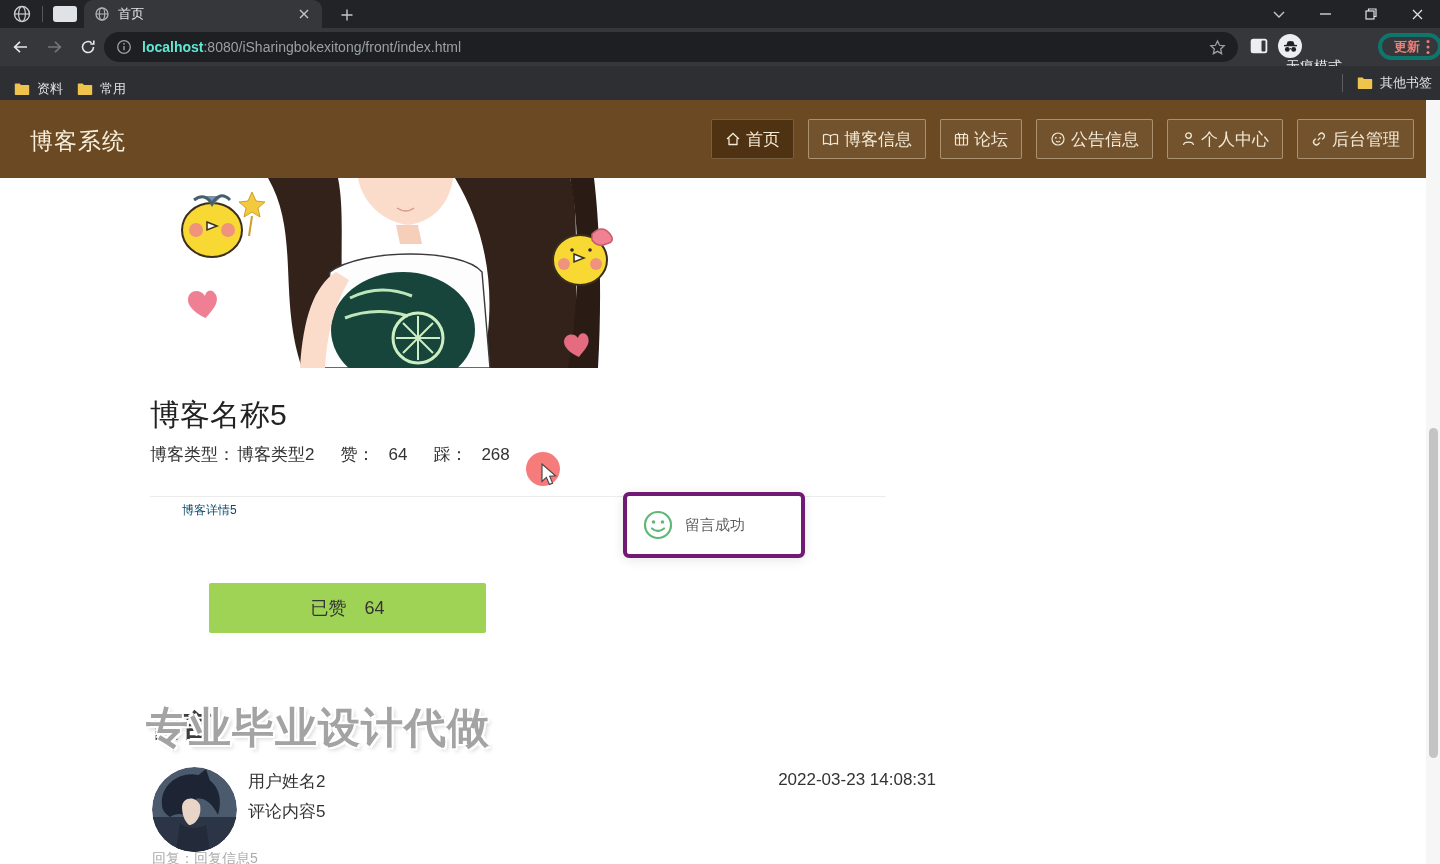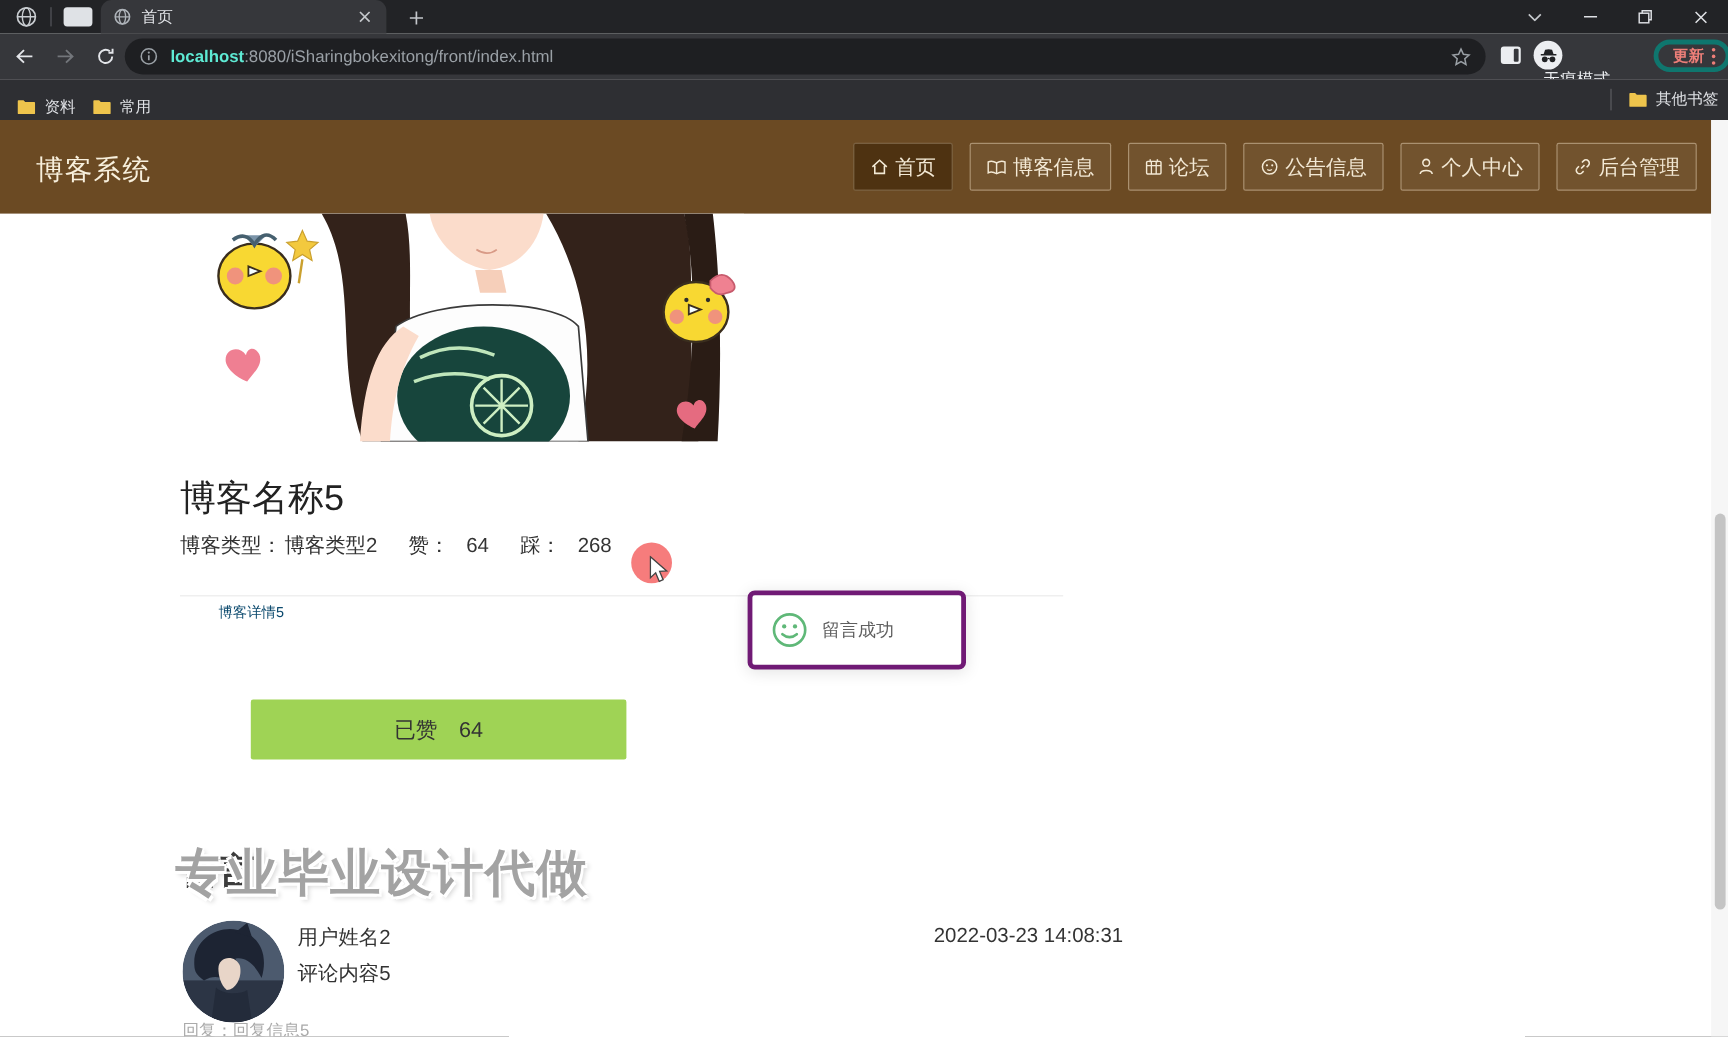--- a/index.html
+++ b/index.html
@@ -55,21 +55,21 @@
   .hero { position:absolute; left:150px; top:78px; width:470px; height:190px; }
 
   .blog-title { position:absolute; left:150px; top:295px; font-size:30px; color:#222; }
   .meta-row { position:absolute; left:150px; top:343px; font-size:17px; color:#333; display:flex; align-items:center; }
   .meta-row .val { margin-left:2px; }
   .meta-gap { margin-left:26px; }
   .num-gap { margin-left:14px; }
   .divider { position:absolute; left:150px; top:396px; width:736px; height:1px; background:#ececec; }
   .blog-detail { position:absolute; left:150px; top:402px; font-size:12px; color:#0c4a6e;margin-left:32px; }
 
-  .like-btn { position:absolute; left:209px; top:483px; width:313px; height:50px; background:#9fd355; border:none;
+  .like-btn { position:absolute; left:209px; top:483px; width:277px; height:50px; background:#9fd355; border:none;
               display:flex; align-items:center; justify-content:center; gap:18px; font-size:18px; color:#333;
               border-radius:2px; cursor:pointer; font-family:"Liberation Sans", sans-serif; }
 
   .msg-heading { position:absolute; left:152px; top:606px; font-size:30px; font-weight:bold; color:#3d3d3d; }
   .watermark { position:absolute; left:146px; top:600px; font-size:42px; font-weight:bold; color:#a3a3a3;
                text-shadow:-2px -2px 0 #fff, 2px -2px 0 #fff, -2px 2px 0 #fff, 2px 2px 0 #fff, 3px 3px 4px rgba(0,0,0,0.18);
                white-space:nowrap; letter-spacing:1px; }
 
   .comment-avatar { position:absolute; left:152px; top:667px; width:85px; height:85px; border-radius:50%; overflow:hidden; }
   .comment-name { position:absolute; left:248px; top:670px; font-size:17px; color:#333; }

